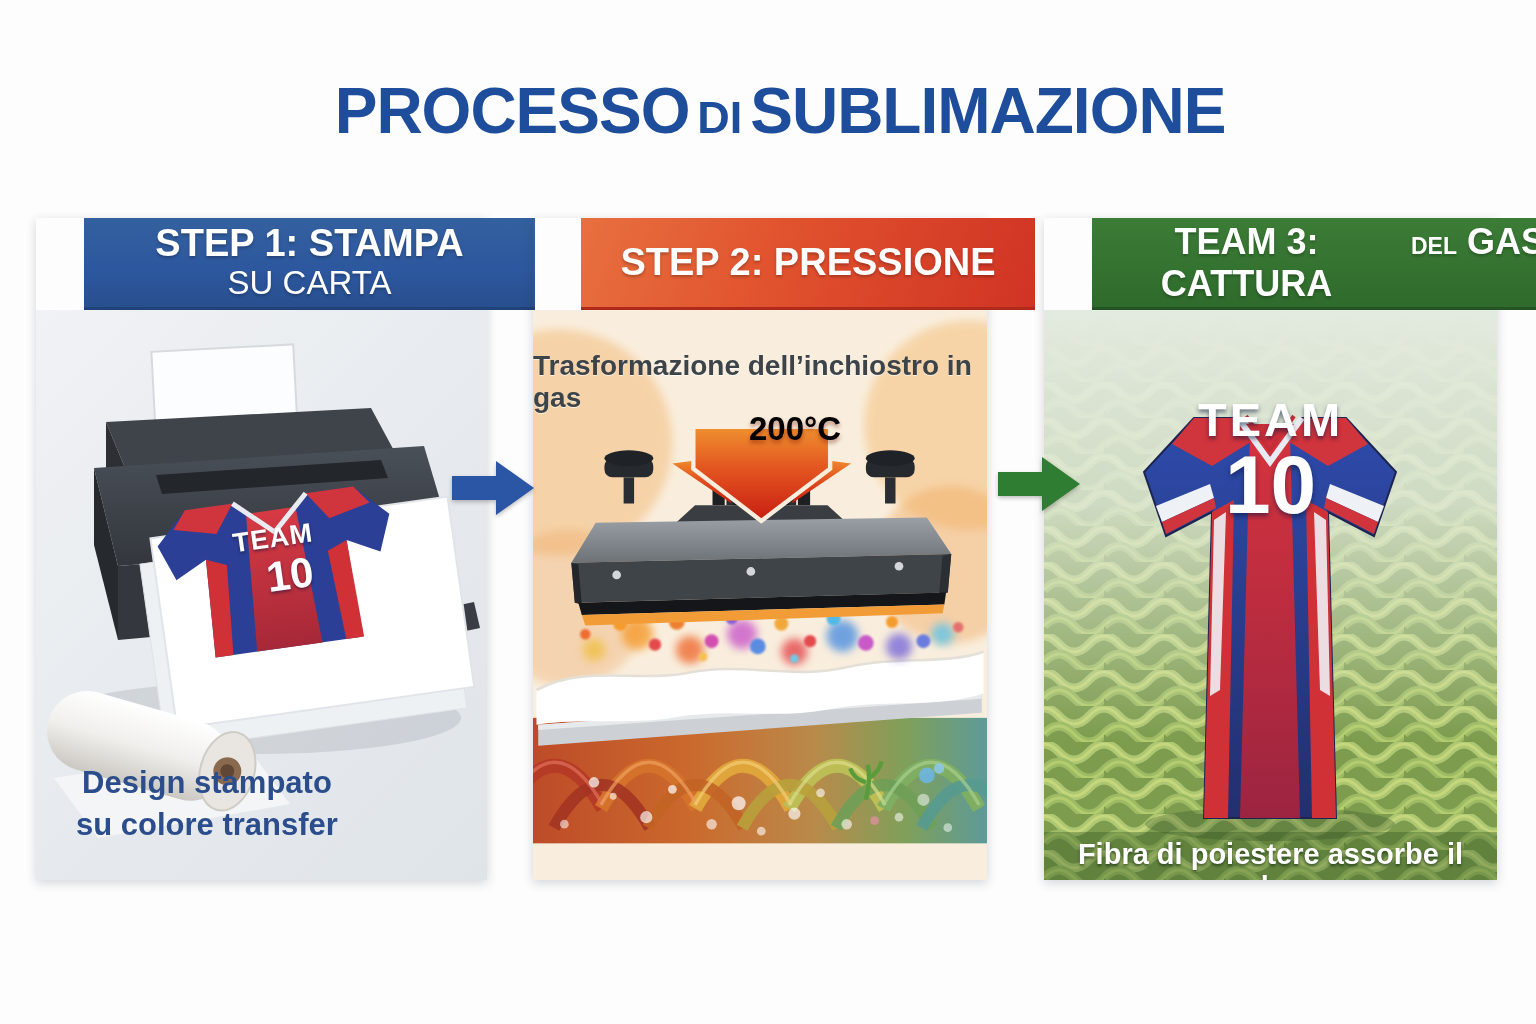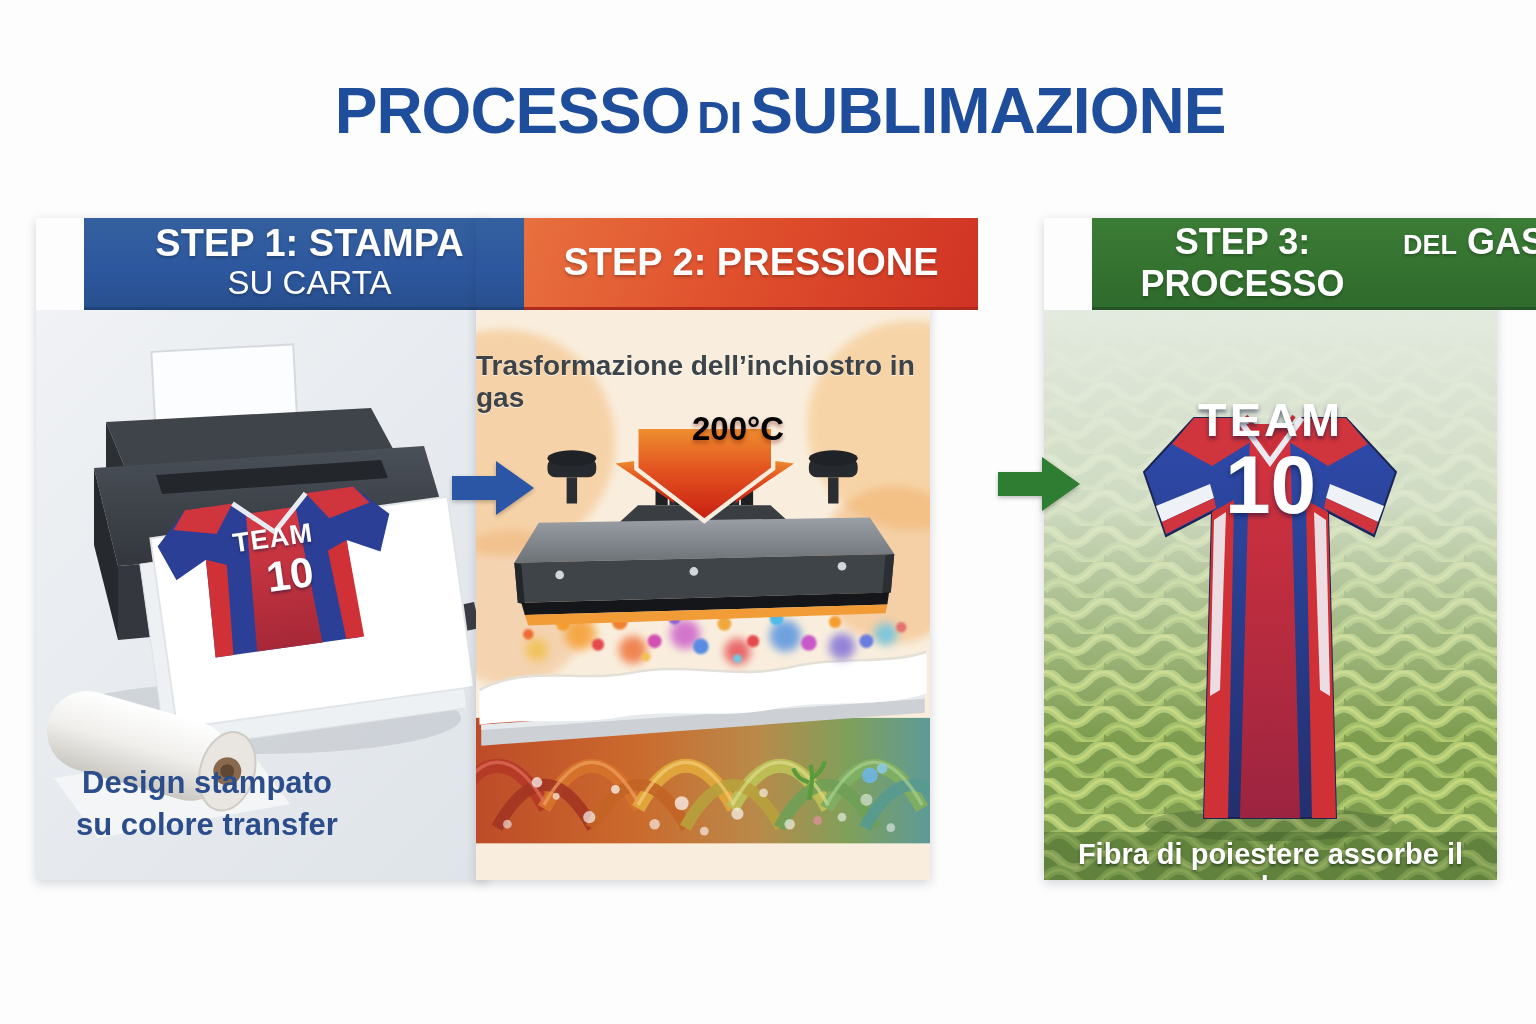--- a/index.html
+++ b/index.html
@@ -11,36 +11,36 @@
   
   .title{
     position:absolute;top:58px;left:12px;width:100%;text-align:center;
     color:#1d4d9b;font-weight:700;letter-spacing:-1px;line-height:1;
   }
   .title .t-big{font-size:64px;}
   .title .t-small{font-size:45px;letter-spacing:0;}
   
   .panel{position:absolute;top:218px;height:662px;box-shadow:0 3px 10px rgba(40,50,70,.20);}
   .panel1{left:36px;width:451px;}
-  .panel2{left:476px;width:454px;}
+  .panel2{left:533px;width:454px;}
   .panel3{left:1044px;width:453px;}
   .panel-header{
     position:absolute;top:0;left:0;width:100%;height:92px;color:#fff;text-align:center;
     display:flex;flex-direction:column;justify-content:center;gap:2px;
     text-shadow:0 2px 3px rgba(0,0,0,.25);
     margin-left:48px;
   }
   .h-blue{background:linear-gradient(180deg,#34609f 0%,#2d579e 60%,#28508f 100%);border-bottom:3px solid #1f4278;}
   .h-orange{background:linear-gradient(110deg,#e8703f 0%,#e0512d 45%,#d03324 100%);border-bottom:3px solid #b02a1c;}
   .h-green{background:linear-gradient(180deg,#3b7c36 0%,#2f6b2c 100%);border-bottom:3px solid #245423;}
   .hl1{font-size:38px;font-weight:800;line-height:1.05;}
   .hl2{font-size:33px;font-weight:400;line-height:1.05;}
   .h-inline{display:flex;align-items:baseline;justify-content:center;gap:10px;}
   .h-inline .hp-big{font-size:36px;font-weight:800;}
-  .h-inline .hp-small{font-size:27px;font-weight:800;}
+  .h-inline .hp-small{font-size:23px;font-weight:800;}
   .panel-body{position:absolute;top:92px;left:0;width:100%;height:570px;overflow:hidden;}
   .body1{background:linear-gradient(135deg,#f0f2f5 0%,#e6eaee 55%,#dfe4e9 100%);}
   .body2{background:#f9eedd;}
   .body3{background:#e3eadf;}
   .panel-body > svg{position:absolute;top:0;left:0;width:100%;height:100%;}
   
   .caption1{
     position:absolute;left:40px;top:452px;color:#2b4d8c;font-size:31px;font-weight:700;line-height:1.35;text-align:center;
   }
   .mini-team{
@@ -324,21 +324,21 @@
         </g>
       </svg>
       <div class="subtitle2">Trasformazione dell’inchiostro in gas</div>
       <div class="temp-label">200°C</div>
     </div>
   </section>
 
   <section class="panel panel3">
     <div class="panel-header h-green">
       <div class="h-inline">
-        <span class="hp-big">STEP 3: PROCESSO</span>
+        <span class="hp-big">TEAM 3: CATTURA</span>
         <span class="hp-small">DEL</span>
         <span class="hp-big">GAS</span>
       </div>
     </div>
     <div class="panel-body body3">
       <svg viewBox="0 0 453 570" aria-hidden="true">
         <defs>
           <pattern id="p3Weave" width="60" height="36" patternUnits="userSpaceOnUse">
             <rect width="60" height="36" fill="#7d9c4e"></rect>
             <path d="M-15,10 q15,-16 30,0 t30,0 t30,0 t30,0" stroke="#aec772" stroke-width="9" fill="none"></path>

